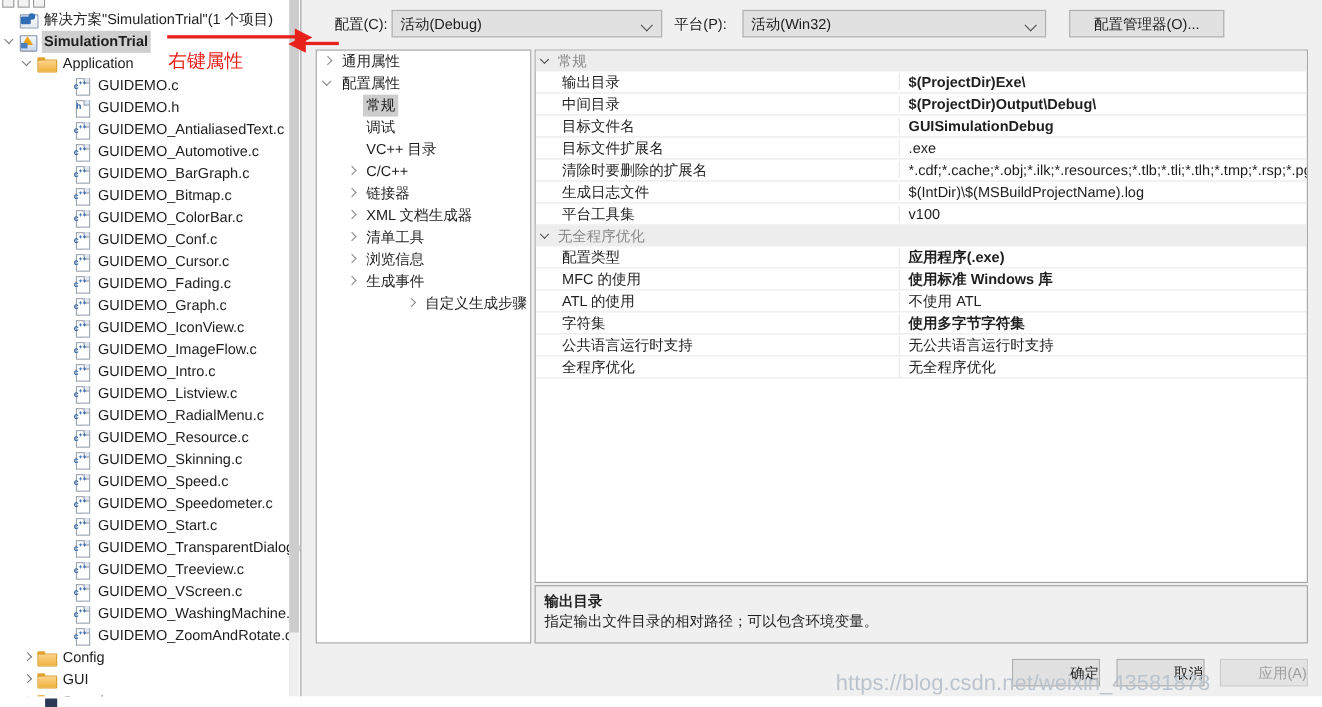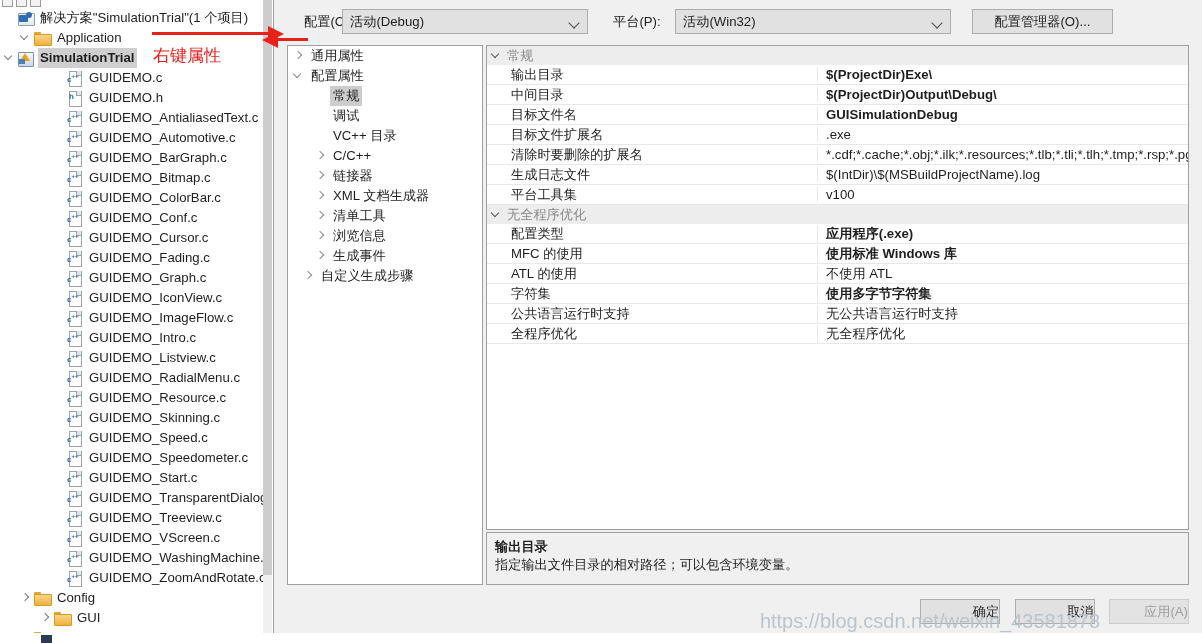--- a/index.html
+++ b/index.html
@@ -316,39 +316,39 @@
       <div class="tree-row" style="padding-left:2px;">
         <span class="tw"></span>
         <span class="ico ico-solution">
           <span class="s-body"></span>
             <span class="s-mark"></span>
             <span class="s-dot"></span>
         </span>
         <span class="tree-label">解决方案"SimulationTrial"(1 个项目)</span>
       </div>
 
-      <div class="tree-row" style="padding-left:18px;">
-        <span class="tw chev open"></span>
-        <span class="ico ico-folder">
-          <span class="f-tab"></span>
-            <span class="f-body"></span>
-        </span>
-        <span class="tree-label">Application</span>
-      </div>
-
       <div class="tree-row selected" style="padding-left:2px;">
         <span class="tw chev open"></span>
         <span class="ico ico-project">
           <span class="p-body"></span>
             <span class="p-star"></span>
             <span class="p-b2"></span>
         </span>
         <span class="tree-label">SimulationTrial</span>
       </div>
 
+      <div class="tree-row" style="padding-left:18px;">
+        <span class="tw chev open"></span>
+        <span class="ico ico-folder">
+          <span class="f-tab"></span>
+            <span class="f-body"></span>
+        </span>
+        <span class="tree-label">Application</span>
+      </div>
+
       <div id="file-list">
           <div class="tree-row" style="padding-left: 52px;">
             <span class="tw"></span>
             <span class="ico ico-c">
               <span class="c-page"></span>
               <span class="c-fold"></span>
               <span class="c-badge">c<sup style="font-size:6px">++</sup></span>
             </span>
             <span class="tree-label">GUIDEMO.c</span>
           </div>
@@ -581,21 +581,21 @@
 
       <div class="tree-row" style="padding-left:18px;">
         <span class="tw chev"></span>
         <span class="ico ico-folder">
           <span class="f-tab"></span>
             <span class="f-body"></span>
         </span>
         <span class="tree-label">Config</span>
       </div>
 
-      <div class="tree-row" style="padding-left:18px;margin-left:20px;">
+      <div class="tree-row" style="padding-left:18px;">
         <span class="tw chev"></span>
         <span class="ico ico-folder">
           <span class="f-tab"></span>
             <span class="f-body"></span>
         </span>
         <span class="tree-label">GUI</span>
       </div>
 
       <div class="tree-row" style="padding-left:18px;">
         <span class="tw chev"></span>
@@ -611,21 +611,21 @@
     <div id="se-scroll">
       <div class="thumb"></div>
     </div>
   </div>
 
   <div id="prop-dialog">
     <div id="dlg-inner">
 
       <div id="config-bar">
         <span class="cfg-label" style="left:16px; top:0px;">配置(C):</span>
-        <div class="combo" style="left:54px; top:1px; width:246px;">
+        <div class="combo" style="left:68px; top:1px; width:246px;">
           <span>活动(Debug)</span>
           <span class="arrow"></span>
         </div>
 
         <span class="cfg-label" style="left:325px; top:0px;">平台(P):</span>
         <div class="combo" style="left:387px; top:1px; width:276px;">
           <span>活动(Win32)</span>
           <span class="arrow"></span>
         </div>
 
@@ -670,21 +670,21 @@
             <span class="cat-label">清单工具</span>
           </div>
           <div class="cat-row" style="padding-left: 24px;">
             <span class="cat-chev has"></span>
             <span class="cat-label">浏览信息</span>
           </div>
           <div class="cat-row" style="padding-left: 24px;">
             <span class="cat-chev has"></span>
             <span class="cat-label">生成事件</span>
           </div>
-          <div class="cat-row" style="padding-left: 12px;">
+          <div class="cat-row" style="padding-left: 40px; justify-content: flex-end;">
             <span class="cat-chev has"></span>
             <span class="cat-label">自定义生成步骤</span>
           </div>
         </div>
 
       <div id="prop-grid">
           <div class="grid-section">
             <span class="sec-chev"></span>
             <span>常规</span>
           </div>

